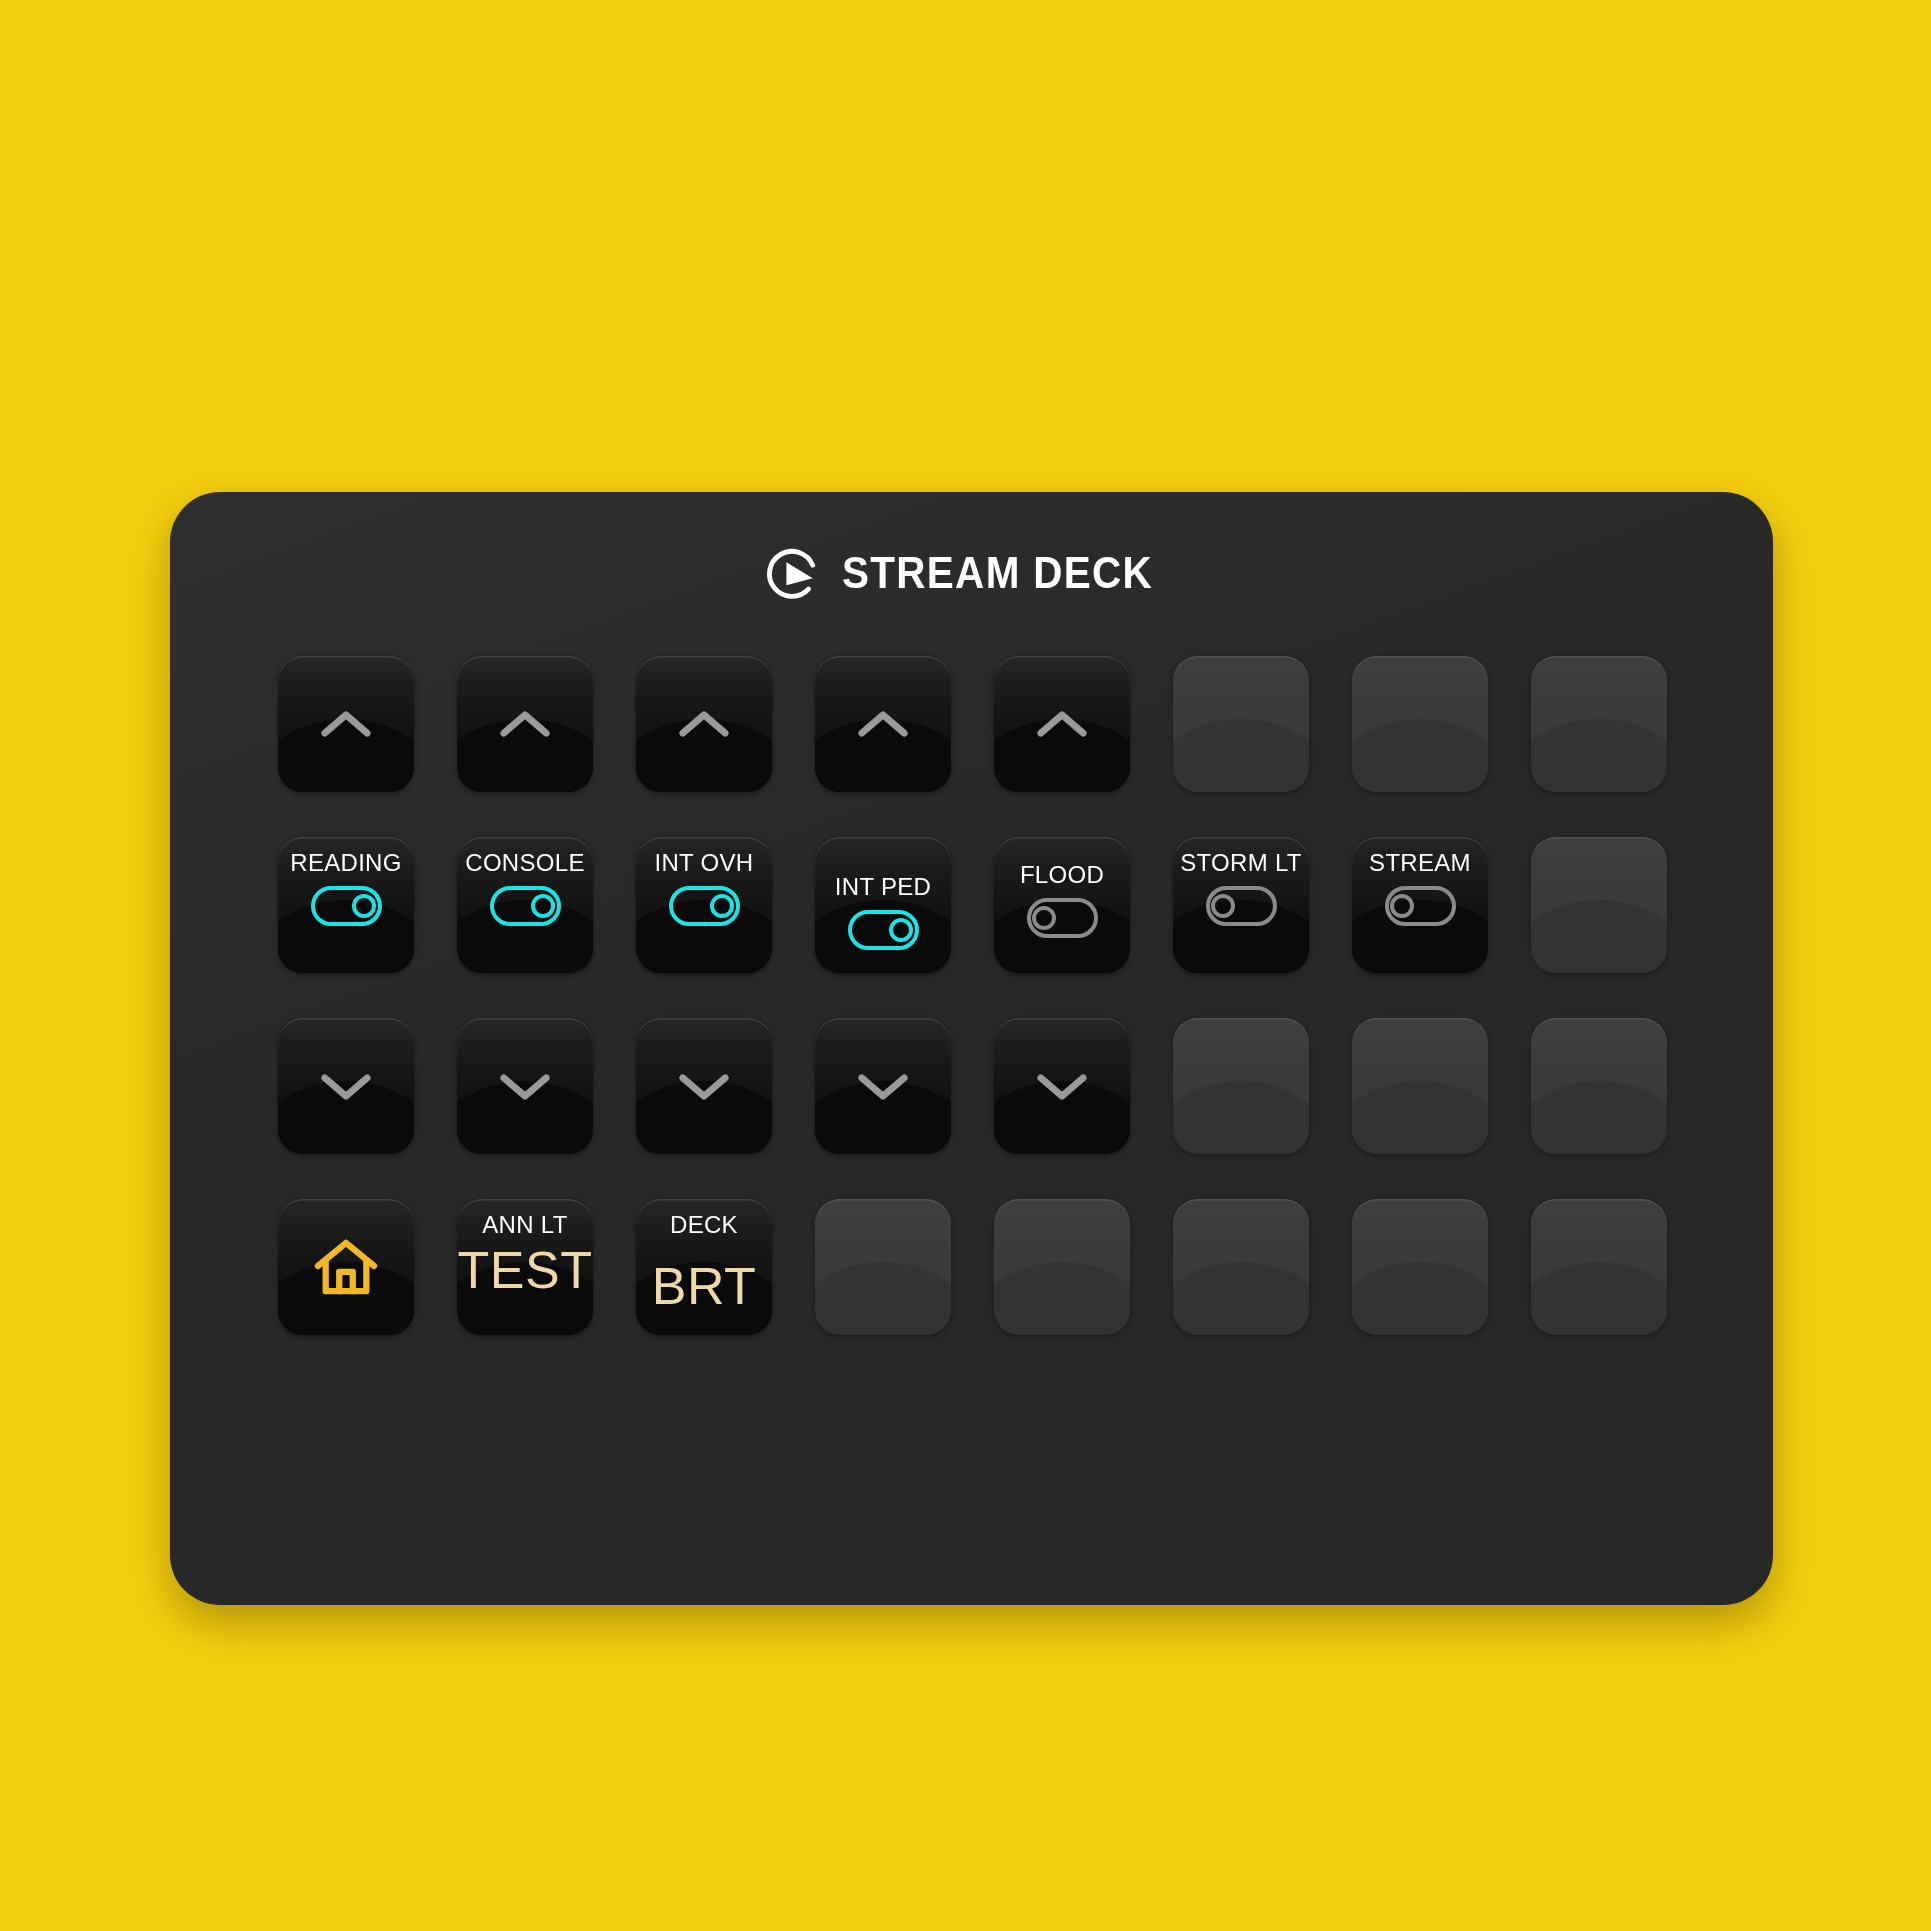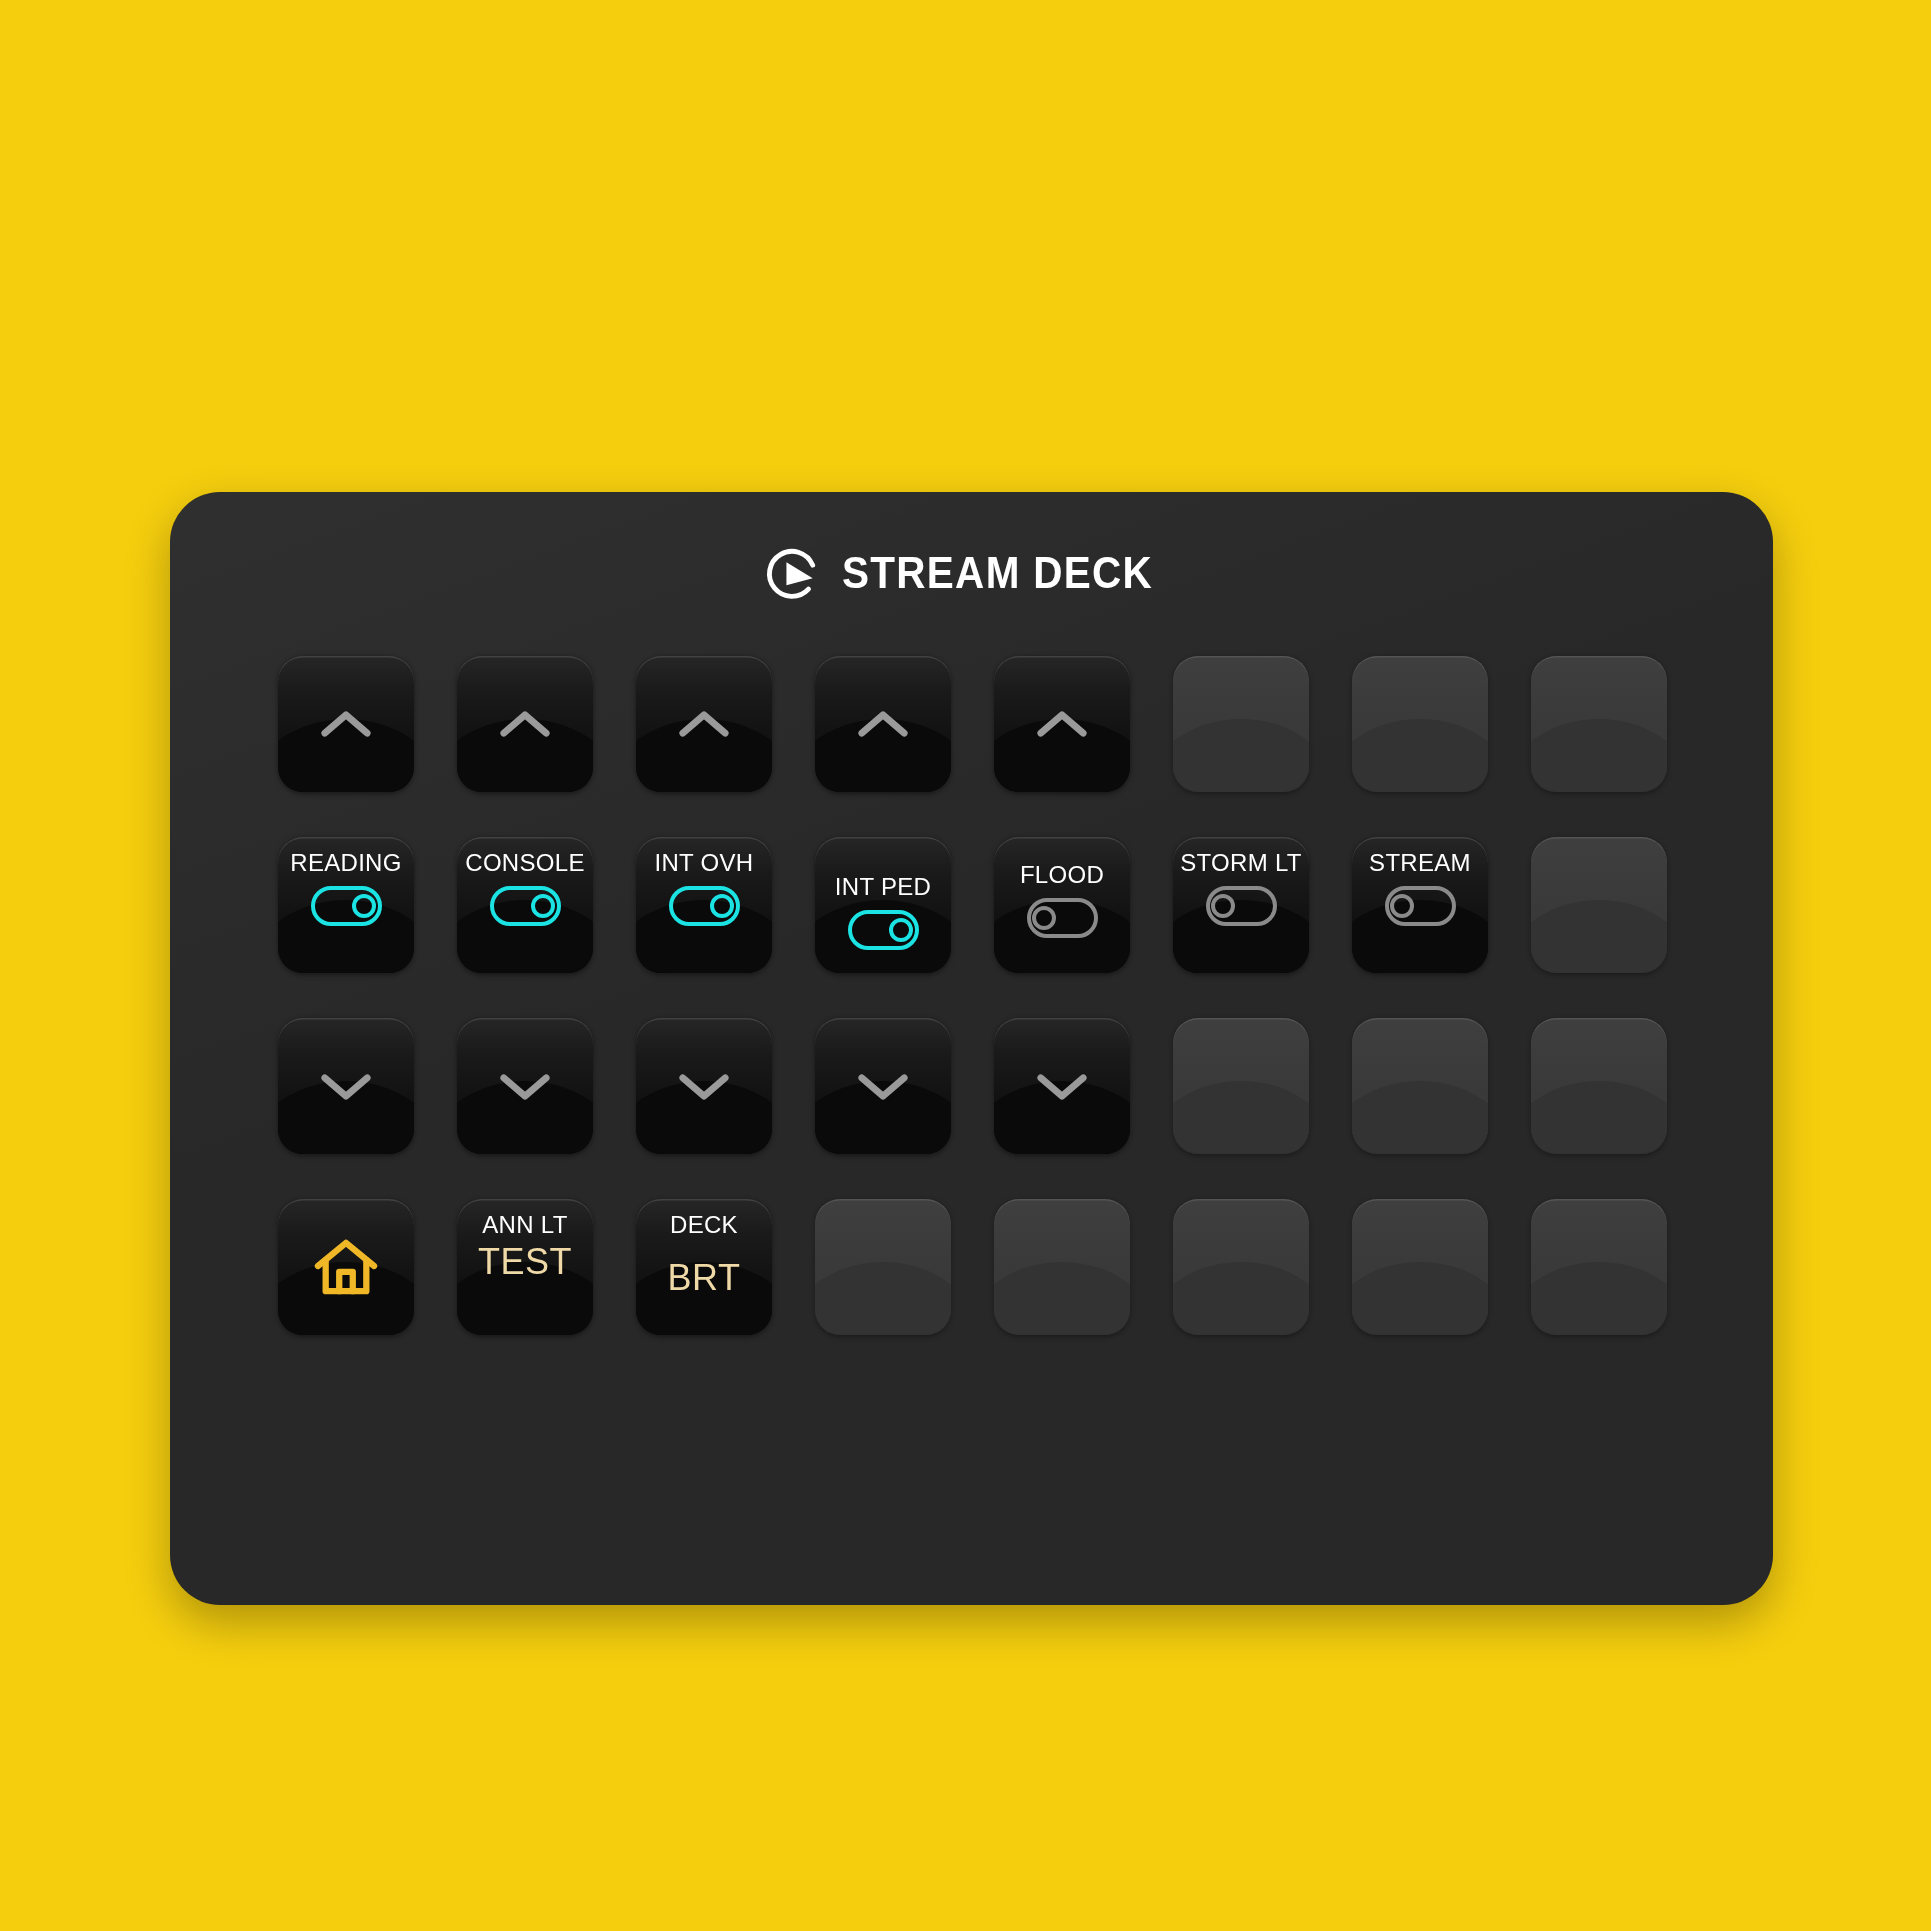--- a/index.html
+++ b/index.html
@@ -151,21 +151,21 @@
   .caption {
     color: #ffffff;
     font-size: 24px;
     letter-spacing: 0.3px;
     line-height: 1;
     white-space: nowrap;
     font-family: "Liberation Sans", sans-serif;
   }
 
   .value {
-    font-size: 36px;
+    font-size: 52px;
     line-height: 1;
     letter-spacing: 0.5px;
     white-space: nowrap;
     font-family: "Liberation Sans", sans-serif;
   }
 
   
   .toggle {
     width: 71px;
     height: 40px;

